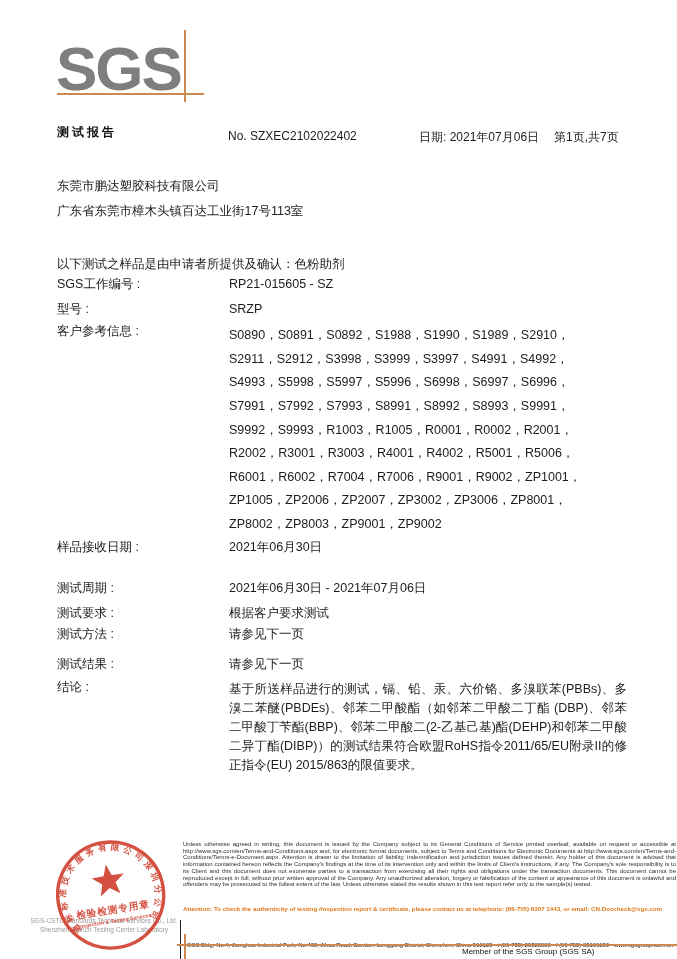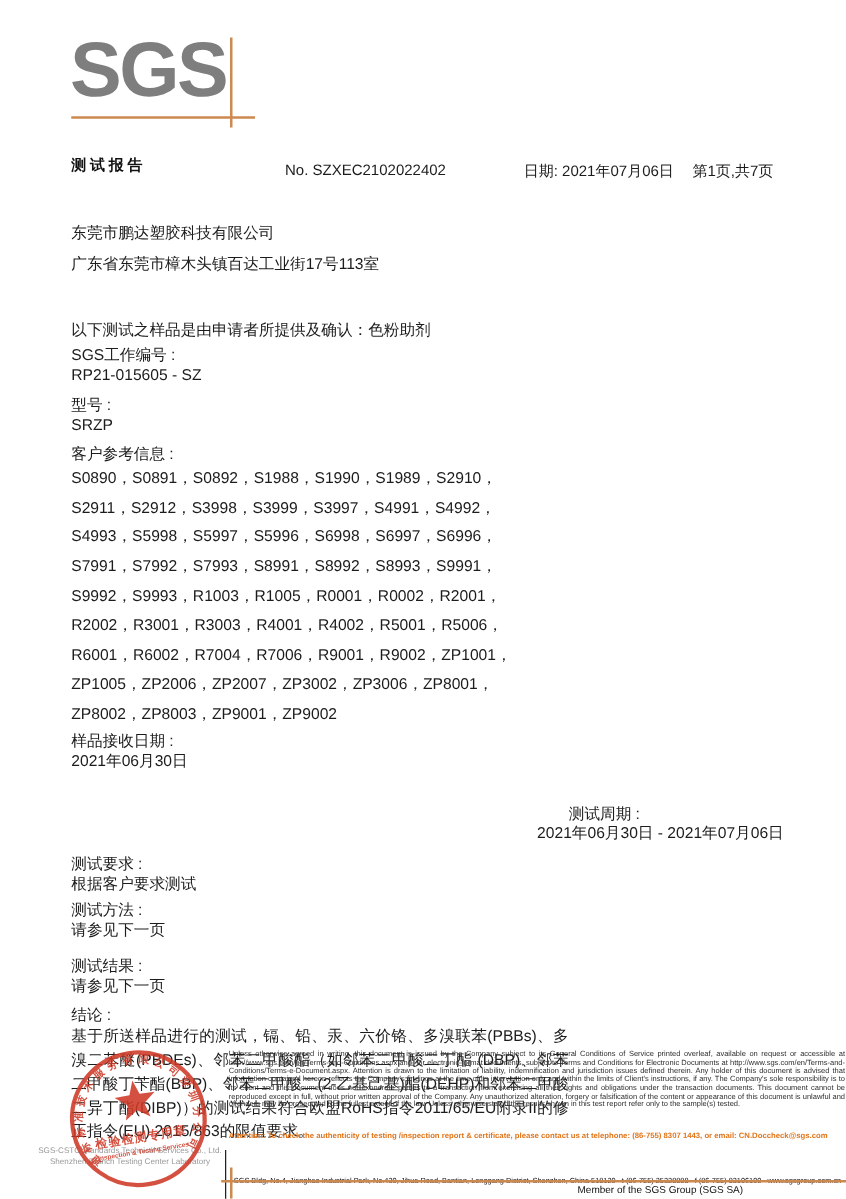--- a/index.html
+++ b/index.html
@@ -5,39 +5,39 @@
   html,body{margin:0;padding:0;}
   body{
     width:677px;height:959px;background:#ffffff;position:relative;overflow:hidden;
     font-family:"Liberation Sans","DejaVu Sans",sans-serif;color:#1c1c1c;
     -webkit-font-smoothing:antialiased;
   }
   .abs{position:absolute;}
 
   
   .logo-text{
-    left:56px;top:26px;font-size:62px;font-weight:bold;color:#7e7e7e;
+    left:56px;top:38px;font-size:62px;font-weight:bold;color:#7e7e7e;
     letter-spacing:-2px;line-height:1;font-family:"Liberation Sans",sans-serif;
   }
   .reg-hline{left:57px;top:93px;width:147px;height:2px;background:#cd8a50;}
   .reg-vline{left:184px;top:30px;width:2px;height:72px;background:#cd8a50;}
 
   .doc-title{left:57px;top:124px;font-size:12px;font-weight:bold;letter-spacing:3px;color:#111;}
   .report-no{left:228px;top:129px;font-size:12px;}
   .report-date{left:419px;top:129px;font-size:12px;}
   .report-pages{left:554px;top:129px;font-size:12px;}
 
   .company-name{left:57px;top:178px;font-size:12.5px;}
   .company-addr{left:57px;top:203px;font-size:12.5px;}
 
   .sample-statement{left:57px;top:256px;font-size:12.5px;}
 
   
   .fields{left:57px;top:277px;width:570px;font-size:12.5px;line-height:1.25;}
-  .frow{display:flex;align-items:flex-start;flex-direction:column;}
+  .frow{display:flex;align-items:flex-start;}
   .frow .lbl{width:172px;flex:none;}
   .frow .val{flex:1;}
   .mb-a{margin-bottom:9px;}
   .mb-b{margin-bottom:7px;}
   .ref-lines div{line-height:23.6px;}
   .ref-block{margin-bottom:3px;}
   .mb-c{margin-bottom:26px;}
   .mb-d{margin-bottom:9px;align-items:flex-end;}
   .mb-e{margin-bottom:6px;}
   .mb-f{margin-bottom:10px;}

